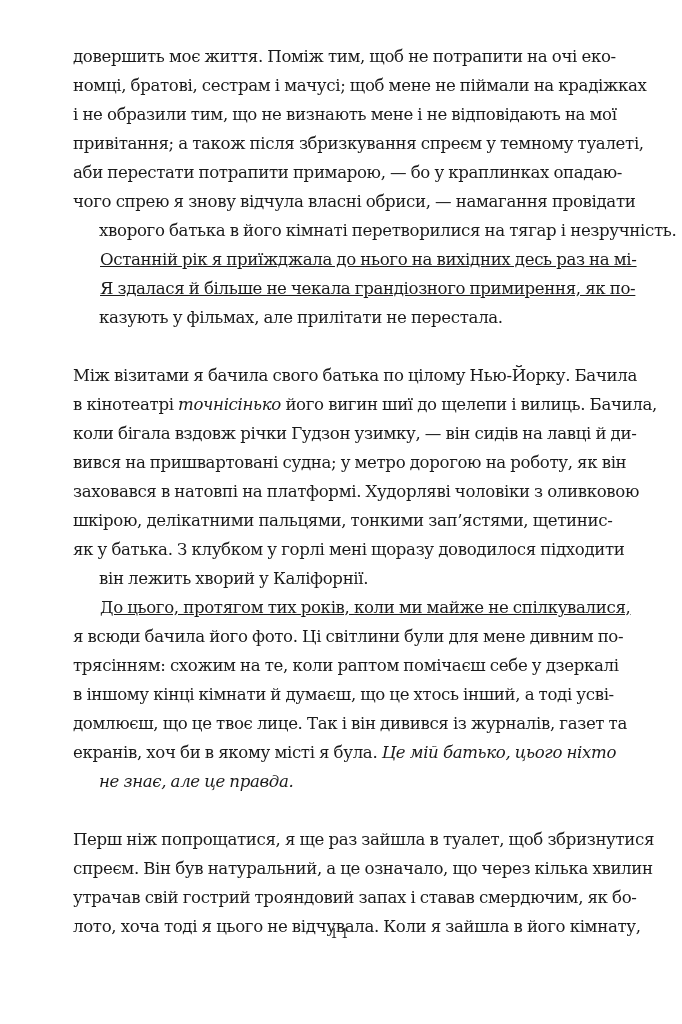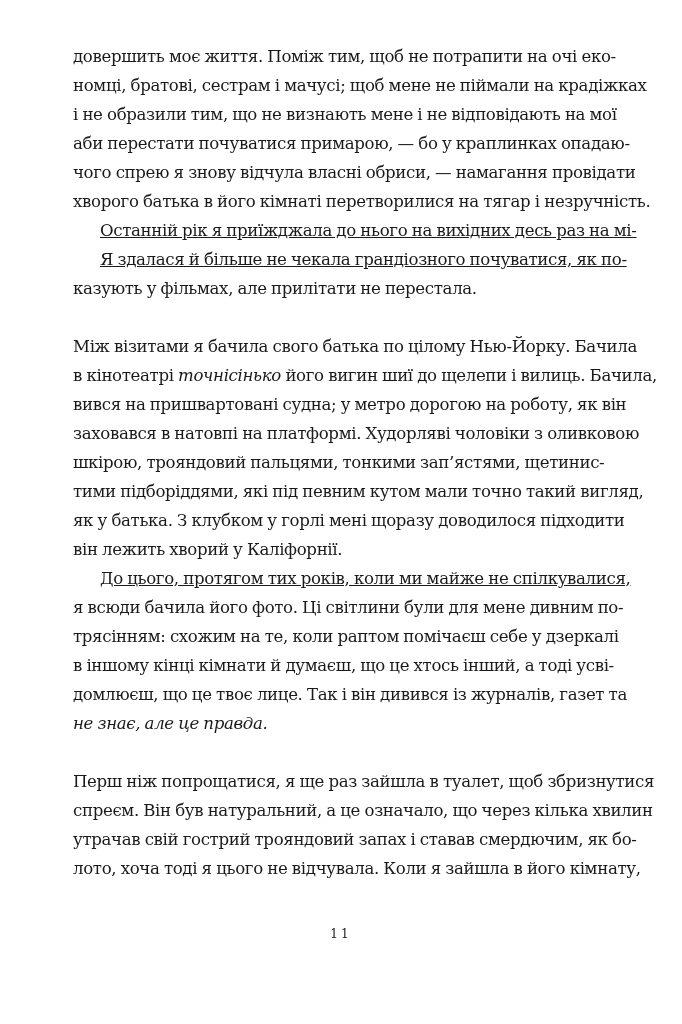--- a/index.html
+++ b/index.html
@@ -4,72 +4,74 @@
 <style>
   html, body { margin: 0; padding: 0; background: #ffffff; }
   body { width: 682px; height: 1024px; position: relative; overflow: hidden; }
   .page {
     position: absolute; left: 73px; top: 42px; width: 518px;
     font-family: "DejaVu Serif", "Liberation Serif", serif;
     font-size: 16.6px; line-height: 29px; color: #1a1a1a;
     text-align: justify; letter-spacing: -0.35px; word-spacing: -0.5px;
   }
   .line { display: block; white-space: nowrap; text-align-last: justify; height: 29px; overflow: visible; }
-  .line.last { text-align-last: left; }
+  .line.last { text-align-last: left; margin-left: 26px; }
   .indent { padding-left: 27px; text-decoration: underline; }
   .gap { height: 29px; }
   em { }
   .folio {
     position: absolute; left: 0; width: 682px; top: 927px; text-align: center;
     font-family: "DejaVu Serif", "Liberation Serif", serif; font-size: 12px;
     color: #1a1a1a; letter-spacing: 3px;
   }
 </style>
 </head>
 <body>
 
 <div class="page">
 
   <div>
     <span class="line">довершить моє життя. Поміж тим, щоб не потрапити на очі еко-</span>
     <span class="line">номці, братові, сестрам і мачусі; щоб мене не піймали на крадіжках</span>
     <span class="line">і не образили тим, що не визнають мене і не відповідають на мої</span>
-    <span class="line">аби перестати почуватися примарою, — бо у краплинках опадаю-</span>
+    <span class="line">привітання; а також після збризкування спреєм у темному туалеті,</span>
+    <span class="line">аби перестати потрапити примарою, — бо у краплинках опадаю-</span>
     <span class="line">чого спрею я знову відчула власні обриси, — намагання провідати</span>
     <span class="line last">хворого батька в його кімнаті перетворилися на тягар і незручність.</span>
   </div>
 
   <div>
     <span class="line indent">Останній рік я приїжджала до нього на вихідних десь раз на мі-</span>
   </div>
 
   <div>
-    <span class="line indent">Я здалася й більше не чекала грандіозного почуватися, як по-</span>
+    <span class="line indent">Я здалася й більше не чекала грандіозного примирення, як по-</span>
     <span class="line last">казують у фільмах, але прилітати не перестала.</span>
   </div>
 
   <div class="gap"></div>
 
   <div>
     <span class="line">Між візитами я бачила свого батька по цілому Нью-Йорку. Бачила</span>
     <span class="line"><span>в кінотеатрі </span><em>точнісінько</em><span> його вигин шиї до щелепи і вилиць. Бачила,</span></span>
+    <span class="line">коли бігала вздовж річки Гудзон узимку, — він сидів на лавці й ди-</span>
     <span class="line">вився на пришвартовані судна; у метро дорогою на роботу, як він</span>
     <span class="line">заховався в натовпі на платформі. Худорляві чоловіки з оливковою</span>
-    <span class="line">шкірою, трояндовий пальцями, тонкими зап’ястями, щетинис-</span>
-    <span class="line">тими підборіддями, які під певним кутом мали точно такий вигляд,</span>
+    <span class="line">шкірою, делікатними пальцями, тонкими зап’ястями, щетинис-</span>
     <span class="line">як у батька. З клубком у горлі мені щоразу доводилося підходити</span>
     <span class="line last">він лежить хворий у Каліфорнії.</span>
   </div>
 
   <div>
     <span class="line indent">До цього, протягом тих років, коли ми майже не спілкувалися,</span>
     <span class="line">я всюди бачила його фото. Ці світлини були для мене дивним по-</span>
     <span class="line">трясінням: схожим на те, коли раптом помічаєш себе у дзеркалі</span>
     <span class="line">в іншому кінці кімнати й думаєш, що це хтось інший, а тоді усві-</span>
     <span class="line">домлюєш, що це твоє лице. Так і він дивився із журналів, газет та</span>
+    <span class="line"><span>екранів, хоч би в якому місті я була. </span><em>Це мій батько, цього ніхто</em></span>
     <span class="line last"><em>не знає, але це правда.</em></span>
   </div>
 
   <div class="gap"></div>
 
   <div>
     <span class="line">Перш ніж попрощатися, я ще раз зайшла в туалет, щоб збризнутися</span>
     <span class="line">спреєм. Він був натуральний, а це означало, що через кілька хвилин</span>
     <span class="line">утрачав свій гострий трояндовий запах і ставав смердючим, як бо-</span>
     <span class="line">лото, хоча тоді я цього не відчувала. Коли я зайшла в його кімнату,</span>

